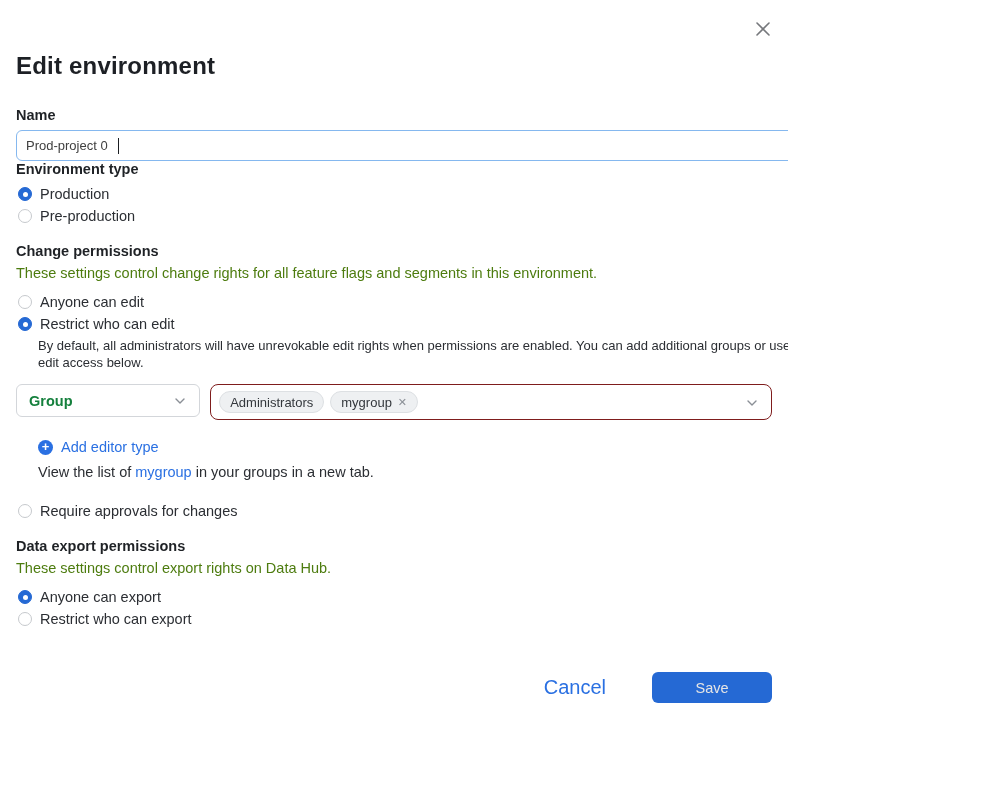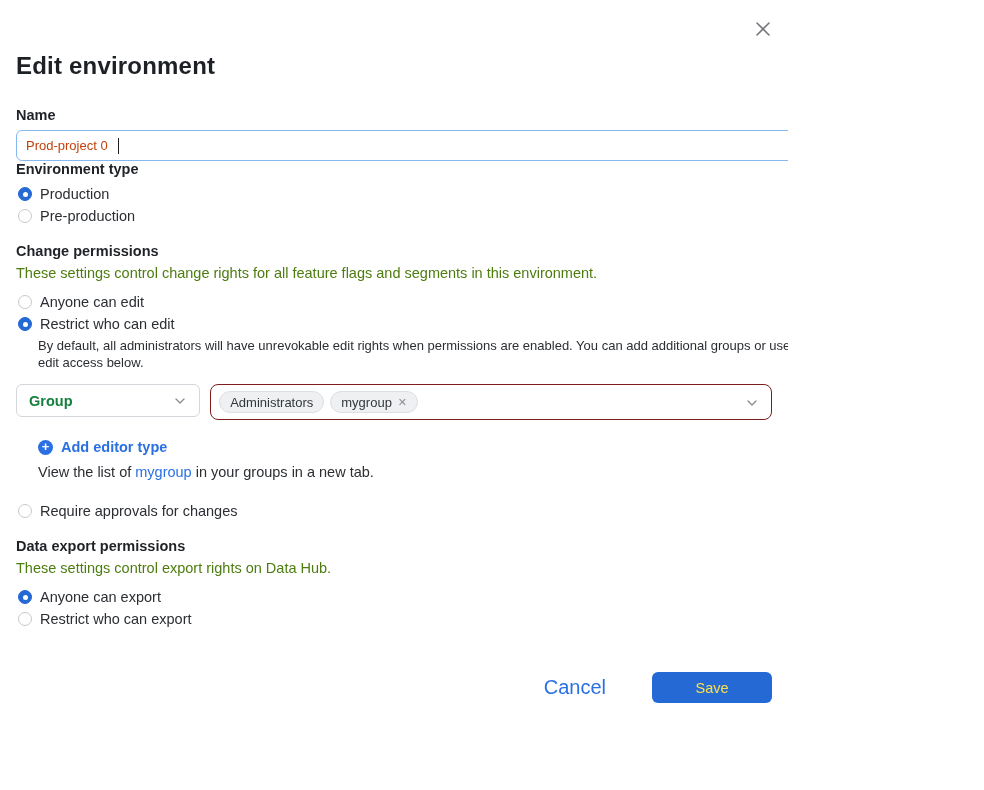--- a/index.html
+++ b/index.html
@@ -6,21 +6,21 @@
   html,body { width:984px; height:790px; background:#ffffff; font-family:"Liberation Sans", sans-serif; -webkit-font-smoothing:antialiased; }
   .modal { position:relative; width:788px; height:790px; background:#fff; padding:0 16px; overflow:hidden; }
 
   .close-btn { position:absolute; top:16px; right:12px; width:26px; height:26px; display:flex; align-items:center; justify-content:center; cursor:pointer; background:none; border:none; }
 
   .title { margin-top:52px; font-size:24px; font-weight:700; color:#1d2025; letter-spacing:.2px; }
 
   .field-label { margin-top:27px; font-size:14.5px; font-weight:700; color:#1f2226; }
 
   .name-wrap { position:relative; margin-top:7px; }
-  .name-input { width:952px; height:31px; border:1px solid #85b8ef; border-radius:6px; padding:0 9px; font-size:13px; color:#c2410c; font-family:"Liberation Sans", sans-serif; outline:none; background:#fff; }
+  .name-input { width:952px; height:31px; border:1px solid #85b8ef; border-radius:6px; padding:0 9px; font-size:13px; color:#404040; font-family:"Liberation Sans", sans-serif; outline:none; background:#fff; }
   .caret { position:absolute; left:102px; top:8px; width:1px; height:16px; background:#1b1e22; }
 
   .section-label { font-size:14.5px; font-weight:700; color:#1f2226; }
   .desc { margin-top:6px; font-size:14.5px; color:#4d7c0f; }
 
   .radio-group { margin-top:6px; }
   .radio-row { display:flex; align-items:center; height:22px; cursor:pointer; }
   .radio { width:14px; height:14px; margin-left:2px; border-radius:50%; border:1px solid #c6c9cd; background:#fff; flex:0 0 auto; display:flex; align-items:center; justify-content:center; }
   .radio.selected { background:#2569d4; border-color:#2569d4; }
   .radio.selected::after { content:""; width:5px; height:5px; border-radius:50%; background:#fff; }
@@ -31,32 +31,32 @@
   .select-box { width:220px; height:33px; border:1px solid #d3d6da; border-radius:6px; display:flex; align-items:center; justify-content:space-between; padding:0 12px; cursor:pointer; background:#fff; }
   .select-value { font-size:14.5px; color:#15803d;font-weight:bold; }
   .multi-select { position:relative; width:679px; height:36px; border:1px solid #7f1d1d; border-radius:8px; display:flex; align-items:center; gap:6px; padding:0 34px 0 8px; cursor:pointer; background:#fff; }
   .chip { display:flex; align-items:center; gap:6px; background:#eef0f2; border:1px solid #dde0e3; border-radius:999px; height:22px; padding:0 10px; font-size:13px; color:#33373c; }
   .chip-x { font-size:11px; color:#8a8f96; cursor:pointer; line-height:1; }
   .chevron { display:flex; align-items:center; }
   .multi-select .chevron { position:absolute; right:12px; top:11px; }
 
   .add-editor { display:flex; align-items:center; gap:8px; margin:19px 0 0 22px; cursor:pointer; }
   .plus-circle { width:15px; height:15px; border-radius:50%; background:#2a70e2; color:#fff; font-size:13px; font-weight:700; display:flex; align-items:center; justify-content:center; line-height:1; padding-bottom:1px; }
-  .add-editor-label { font-size:14.5px; font-weight:700; color:#2a70e2;text-align:center; }
+  .add-editor-label { font-size:14.5px; font-weight:400; color:#2a70e2;text-align:center; }
 
   .members-line { margin:9px 0 0 22px; font-size:14.5px; color:#2b2e33; }
   .link { color:#2a70e2; cursor:pointer; text-decoration:none; }
 
   .mt-section { margin-top:0; }
   .mt-radios { margin-top:10px; }
   .approvals-row { margin-top:20px; }
 
   .footer { display:flex; align-items:center; justify-content:flex-end; margin-top:42px; }
   .cancel-btn { background:none; border:none; font-size:20px; color:#2a70e2; cursor:pointer; font-family:"Liberation Sans", sans-serif; margin-right:46px; }
-  .save-btn { width:120px; height:31px; background:#2569d4; border:none; border-radius:6px; color:#fde047; font-size:14.5px; cursor:pointer; font-family:"Liberation Sans", sans-serif; }
+  .save-btn { width:120px; height:31px; background:#2569d4; border:none; border-radius:6px; color:#e5e5e5; font-size:14.5px; cursor:pointer; font-family:"Liberation Sans", sans-serif; }
 </style>
 </head>
 <body>
 
 <div class="modal">
 
   <button class="close-btn" aria-label="Close">
     <span class="chevron">
       <svg width="20" height="20" viewBox="0 0 20 20">
           <path d="M4 4 L16 16 M16 4 L4 16" stroke="#76787c" stroke-width="1.6" stroke-linecap="round" fill="none"></path>

